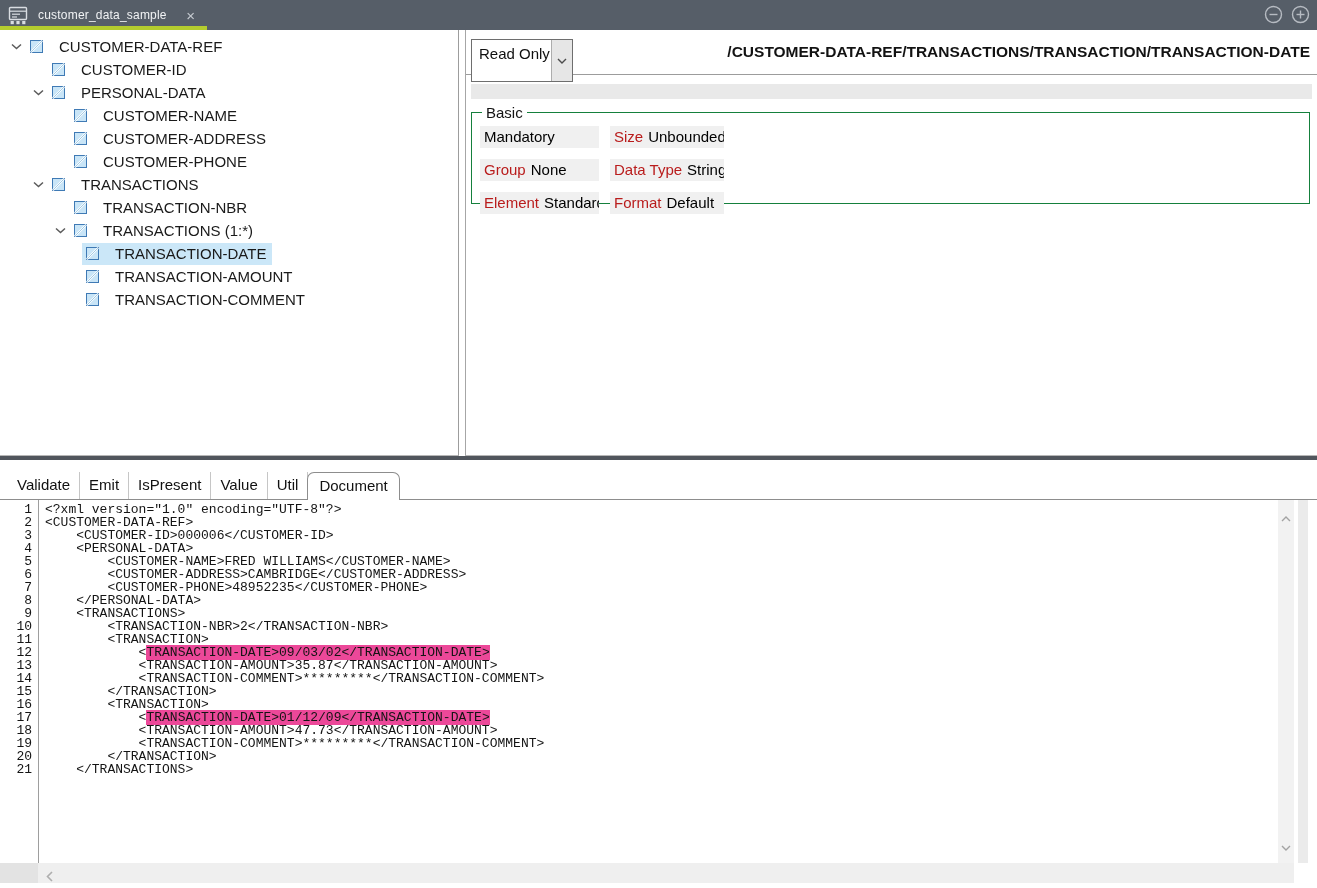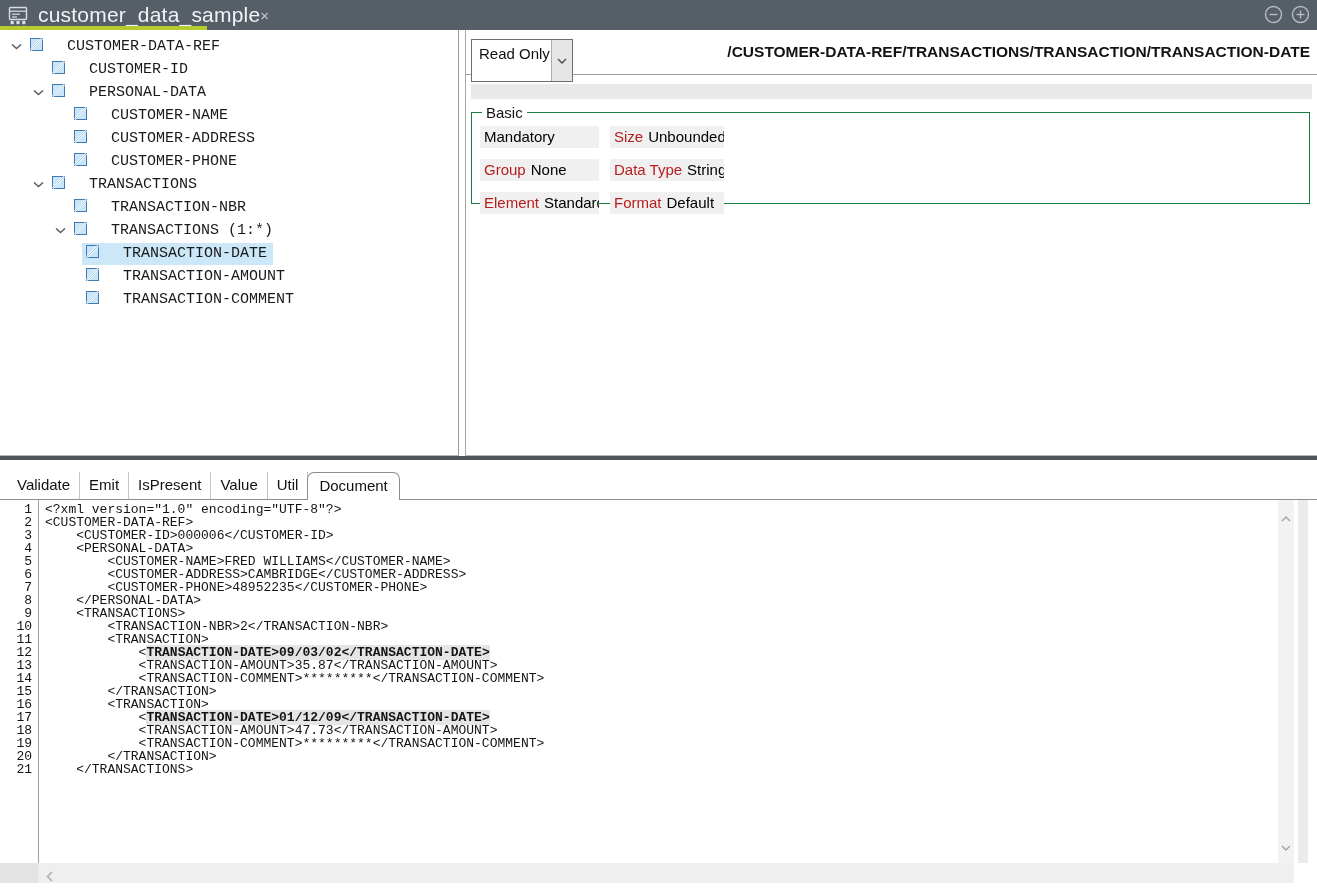--- a/index.html
+++ b/index.html
@@ -6,36 +6,36 @@
   html,body { margin:0; padding:0; }
   body {
     width:1317px; height:888px; position:relative; overflow:hidden;
     background:#ffffff; font-family:"Liberation Sans", sans-serif;
   }
 
   
   .topbar { position:absolute; left:0; top:0; width:1317px; height:30px; background:#565e68; }
   .active-tab { position:absolute; left:0; top:0; width:207px; height:30px; display:flex; align-items:center; }
   .app-icon { margin:0 10px 0 8px; display:flex; }
-  .tab-title { color:#f1f3f5; font-size:21px; letter-spacing:.2px; }
+  .tab-title { color:#f1f3f5; font-size:12px; letter-spacing:.2px; }
   .tab-close { margin-left:auto; margin-right:12px; color:#c6cbd1; font-size:15px; line-height:15px; cursor:default; }
   .tab-underline { position:absolute; left:0; top:26px; width:207px; height:4px; background:#b4cc2e; }
   .topbar-right { position:absolute; right:7px; top:5px; display:flex; gap:8px; }
   .circ-btn { display:flex; }
 
   
   .main-top { position:absolute; left:0; top:30px; width:1317px; height:426px; }
   .tree-panel {
     position:absolute; left:0; top:0; width:459px; height:426px;
     border-right:1px solid #9d9d9d; border-bottom:1px solid #b7b7b7;
     padding-top:5px; overflow:hidden; background:#fff;
   }
   .tree-row { height:23px; display:flex; align-items:center; font-size:15px; color:#1a1a1a; }
   .twisty { width:22px; display:flex; align-items:center; justify-content:flex-start; padding-left:3px; flex:0 0 22px; }
-  .node { display:flex; align-items:flex-start; gap:24px; padding:2px 6px 3px 4px; margin-left:-4px; white-space:nowrap;font-family:Liberation Mono, monospace; }
+  .node { display:flex; align-items:center; gap:16px; padding:2px 6px 3px 4px; margin-left:-4px; white-space:nowrap; }
   .tree-row.selected .node { background:#cbe7f8; }
 
   .detail-panel {
     position:absolute; left:465px; top:0; width:852px; height:426px;
     border-left:1px solid #a6a6a6; border-bottom:1px solid #b7b7b7; background:#fff;
   }
   .detail-header { position:absolute; left:0; top:0; right:0; height:45px; border-bottom:1px solid #9c9c9c; }
   .combo { position:absolute; left:5px; top:9px; width:102px; height:43px; border:1px solid #6e6e6e; background:#fff; display:flex; }
   .combo-text { flex:1; font-size:15px; color:#101010; padding:5px 0 0 7px; white-space:nowrap; }
   .combo-btn { width:21px; background:#e6e6e6; border-left:1px solid #adadad; display:flex; align-items:center; justify-content:center; }
@@ -61,21 +61,21 @@
     background:#fff; height:28px; padding:4px 11px 0 11px; margin-left:-1px;
   }
   .tabs-line { position:absolute; left:0; top:37px; width:1317px; height:1px; background:#8d8d8d; z-index:1; }
 
   .doc-area { position:absolute; left:0; top:38px; width:1317px; height:363px; background:#fff; overflow:hidden; }
   .gutter-line { position:absolute; left:38px; top:0; width:1px; height:363px; background:#9e9e9e; }
   .xml { position:absolute; left:0; top:3px; font-family:"Liberation Mono","DejaVu Sans Mono",monospace; font-size:13px; line-height:13px; color:#141414; }
   .xml-row { display:flex; height:13px; }
   .ln { flex:0 0 32px; width:32px; text-align:right; }
   .code { padding-left:13px; white-space:pre; }
-  .hl { background:#e5e5e5; font-weight:bold; }
+  .hl { background:#ec4899; font-weight:normal; }
 
   .vscroll { position:absolute; right:23px; top:0; width:16px; height:363px; background:#f2f2f2; }
   .vscroll .up { position:absolute; left:3px; top:8px; }
   .vscroll .down { position:absolute; left:3px; bottom:8px; }
   .vscroll-strip { position:absolute; right:9px; top:0; width:10px; height:363px; background:#ebebeb; }
 
   .hcorner { position:absolute; left:0; top:401px; width:38px; height:20px; background:#e3e3e3; }
   .hscroll { position:absolute; left:38px; top:401px; width:1256px; height:20px; background:#efefef; }
   .hscroll .left { position:absolute; left:8px; top:5px; }
 </style>

